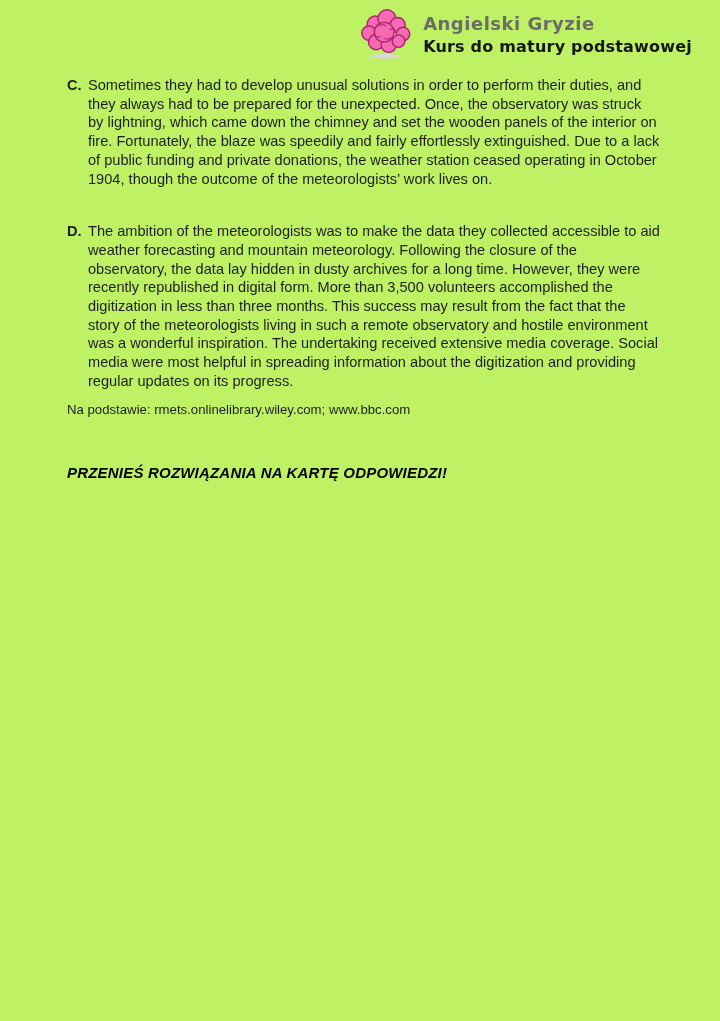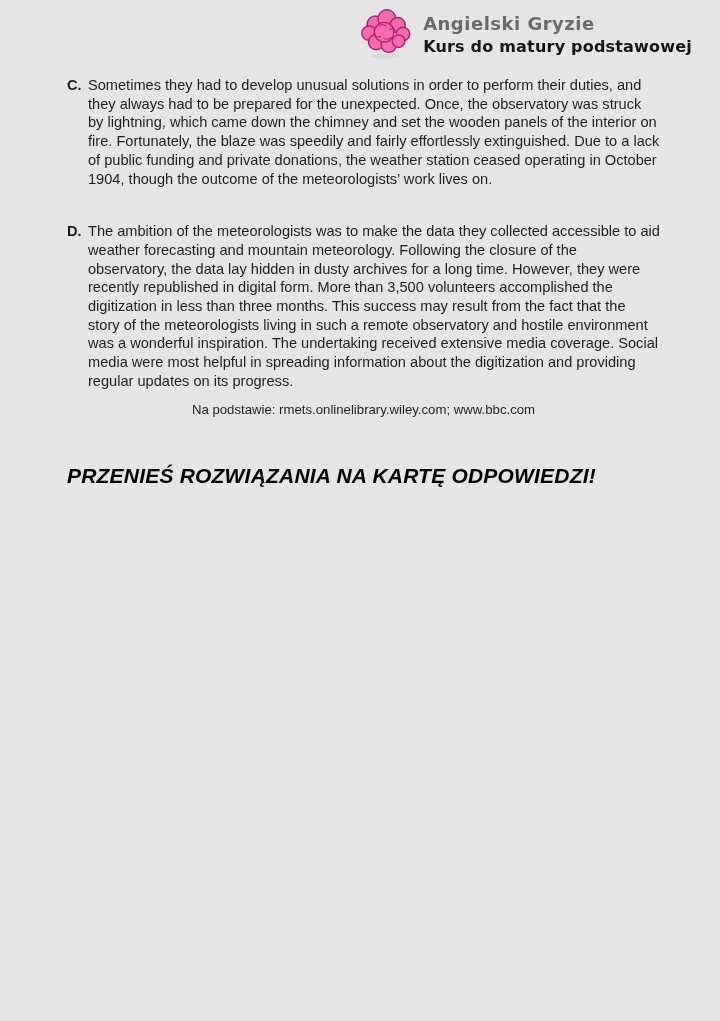--- a/index.html
+++ b/index.html
@@ -1,21 +1,21 @@
 <!DOCTYPE html>
 <html><head>
 <meta charset="utf-8">
 <style>
   * { margin: 0; padding: 0; box-sizing: border-box; }
   html, body { background: #ffffff; }
   .page {
     position: relative;
     width: 720px;
     height: 1021px;
-    background: #e5e5e5;
+    background: #bef264;
     font-family: "Liberation Sans", sans-serif;
     color: #1e1e1e;
     overflow: hidden;
     margin: 0 auto;
   }
   
   .logo {
     position: absolute;
     top: 8px;
     right: 28px;
@@ -58,28 +58,28 @@
   .para + .para { margin-top: 34px; }
   .para-label {
     font-weight: 700;
     flex: 0 0 21px;
   }
   .para-text { flex: 1 1 auto; }
   .source-note {
     margin-top: 11px;
     font-size: 13.2px;
     line-height: 16px;
-    text-align: center;
+    text-align: left;
     color: #1e1e1e;
   }
   .instruction {
     margin-top: 46px;
     font-weight: 700;
     font-style: italic;
-    font-size: 21px;
+    font-size: 15px;
     letter-spacing: 0.2px;
     color: #000000;
   }
 </style>
 </head>
 <body>
 
 <div class="page">
 
   <div class="logo">

